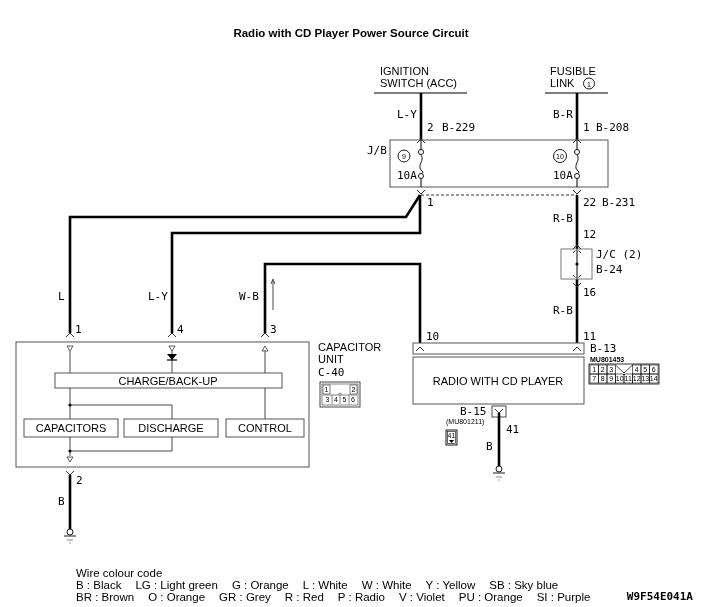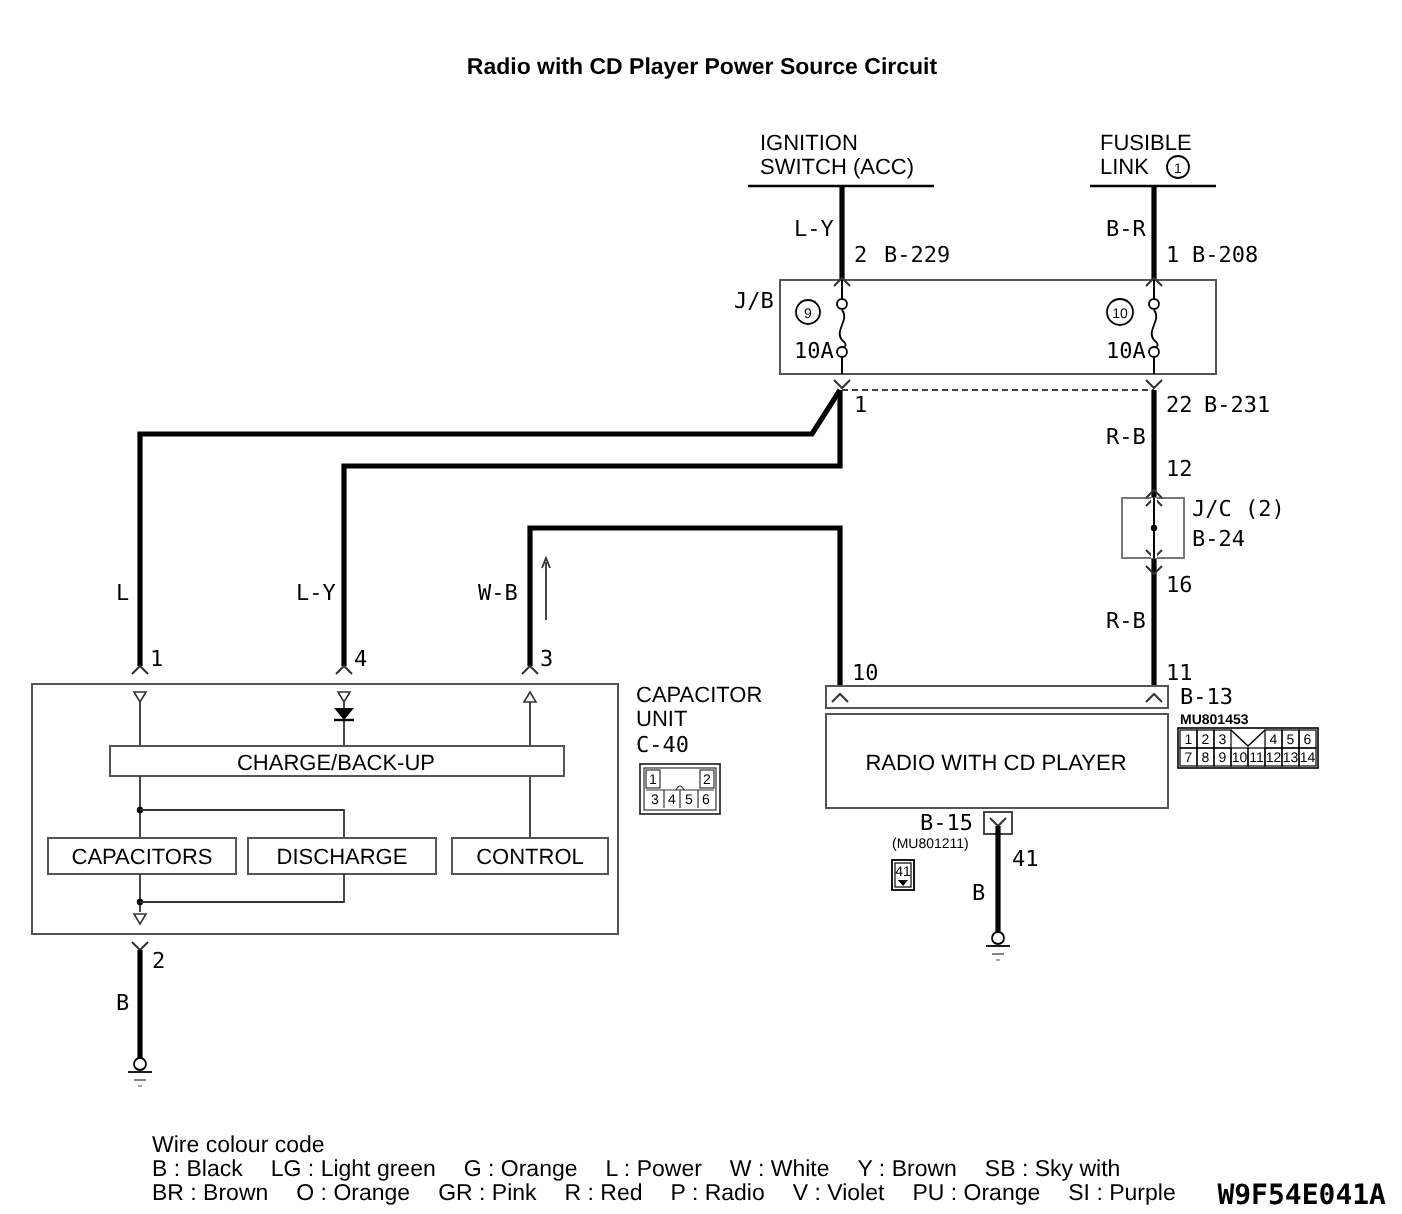--- a/index.html
+++ b/index.html
@@ -7,21 +7,21 @@
   svg { position:absolute; left:0; top:0; }
   .t { font-family:"Liberation Sans", sans-serif; fill:#000; }
   .lbl { font-family:"Liberation Sans", sans-serif; font-size:11px; fill:#000; }
   .lblc { font-family:"DejaVu Sans Mono", monospace; font-size:11px; fill:#000; }
   .tiny { font-family:"Liberation Sans", sans-serif; font-size:7px; fill:#000; }
   .box { fill:#fff; stroke:#555; stroke-width:1; }
   .wire { fill:none; stroke:#000; stroke-width:2.6; stroke-linejoin:miter; }
   .thin { fill:none; stroke:#333; stroke-width:1; }
   .legend { position:absolute; left:76px; font-family:Liberation Sans, sans-serif; font-size:11.5px; line-height:12px; white-space:pre; }
   .legend span { margin-right:14px; }
-  .code { position:absolute; right:8px; top:590px; font-family:"DejaVu Sans Mono", monospace; font-size:14px; font-weight:bold; }
+  .code { position:absolute; right:8px; top:590px; font-family:"DejaVu Sans Mono", monospace; font-size:11px; font-weight:bold; }
 </style>
 </head>
 <body>
 
 <svg width="701" height="607" viewBox="0 0 701 607">
 
   <text class="t" x="351" y="37" text-anchor="middle" font-size="11.5" font-weight="bold">Radio with CD Player Power Source Circuit</text>
 
   <text class="lbl" x="380" y="75">IGNITION</text>
   <text class="lbl" x="380" y="87">SWITCH (ACC)</text>
@@ -219,15 +219,15 @@
   <line class="wire" x1="499" y1="413" x2="499" y2="466"></line>
   <text class="lblc" x="506" y="433" font-size="12">41</text>
   <text class="lblc" x="486" y="450">B</text>
   <circle cx="499" cy="469" r="3" fill="#fff" stroke="#000" stroke-width="0.9"></circle>
   <line x1="493" y1="473" x2="505" y2="473" stroke="#000" stroke-width="0.9"></line>
   <line x1="496" y1="477" x2="502" y2="477" stroke="#777" stroke-width="0.9"></line>
   <line x1="498" y1="480" x2="500" y2="480" stroke="#999" stroke-width="0.9"></line>
 </svg>
 
 <div class="legend" style="top:567px;">Wire colour code</div>
-<div class="legend" style="top:579px;" id="legrow1"><span>B : Black</span><span>LG : Light green</span><span>G : Orange</span><span>L : Power</span><span>W : White</span><span>Y : Brown</span><span>SB : Sky with</span></div>
-<div class="legend" style="top:591px;" id="legrow2"><span>BR : Brown</span><span>O : Orange</span><span>GR : Pink</span><span>R : Red</span><span>P : Radio</span><span>V : Violet</span><span>PU : Orange</span><span>SI : Purple</span></div>
+<div class="legend" style="top:579px;" id="legrow1"><span>B : Black</span><span>LG : Light green</span><span>G : Orange</span><span>L : White</span><span>W : White</span><span>Y : Yellow</span><span>SB : Sky blue</span></div>
+<div class="legend" style="top:591px;" id="legrow2"><span>BR : Brown</span><span>O : Orange</span><span>GR : Grey</span><span>R : Red</span><span>P : Radio</span><span>V : Violet</span><span>PU : Orange</span><span>SI : Purple</span></div>
 <div class="code">W9F54E041A</div>
 
 </body></html>

